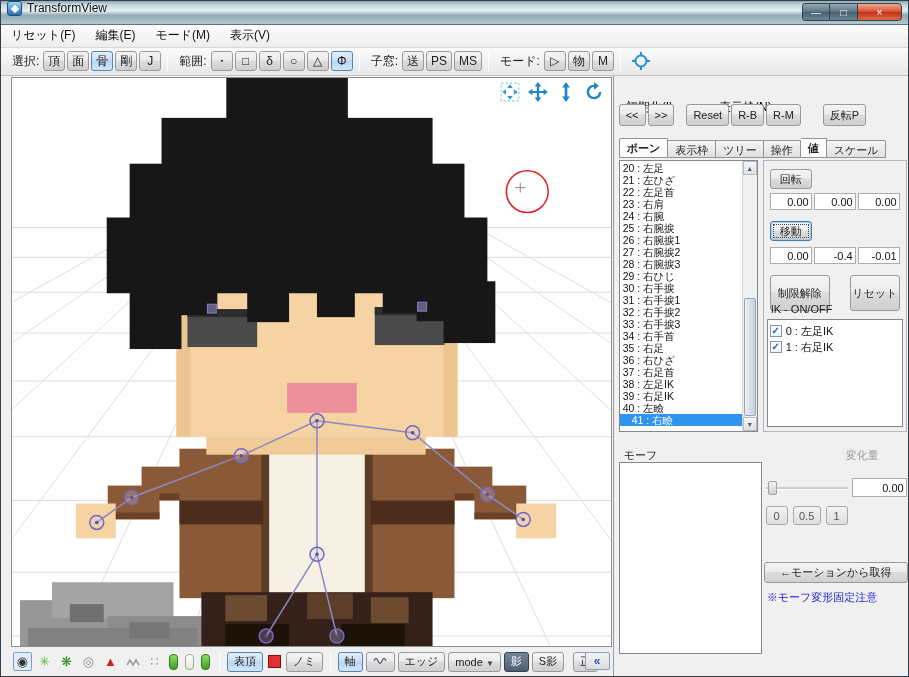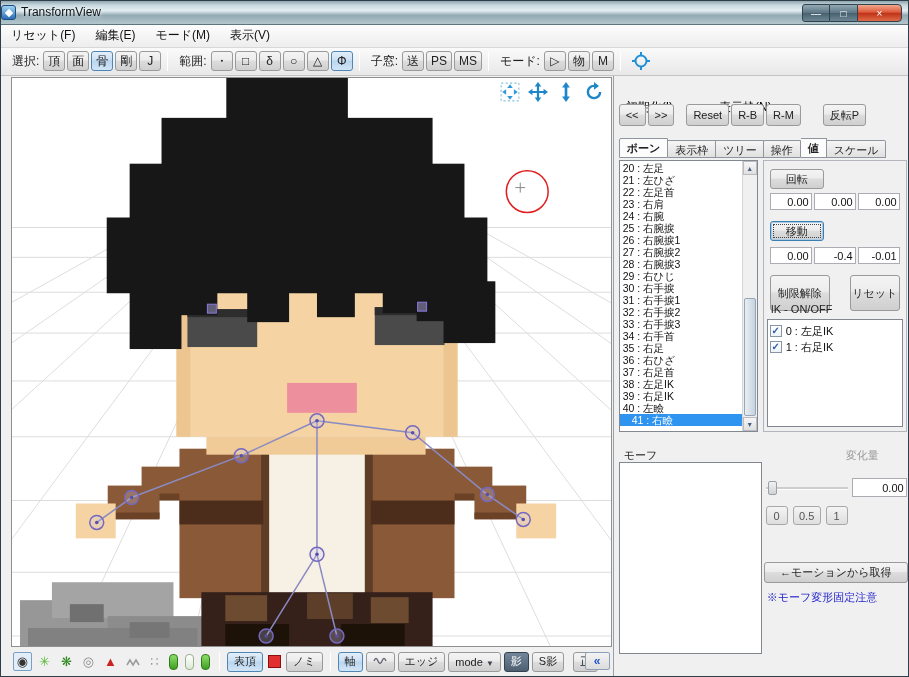--- a/index.html
+++ b/index.html
@@ -1,21 +1,21 @@
 <!DOCTYPE html>
 <html><head>
 <meta charset="utf-8">
 <style>
   * { box-sizing: border-box; margin: 0; padding: 0; }
   html,body { width: 909px; height: 677px; overflow: hidden; }
   body { font-family: "Liberation Sans", sans-serif; font-size: 12px; user-select: none; }
   .window { width: 909px; height: 677px; border: 1px solid #2e3f4a; display: flex; flex-direction: column; background: #f0f0f0; }
 
   
-  .titlebar { height: 24px; display: flex; align-items: center; 
+  .titlebar { height: 24px; display: flex; padding-left: 6px;
     background: linear-gradient(180deg,#8fa5ae 0%,#c7d8de 18%,#e2edf1 42%,#93aab3 62%,#b3c7cd 100%);
     border-bottom: 1px solid #5f747e; }
   .app-icon { width: 15px; height: 15px; margin-right: 5px; border-radius: 3px;
     background: linear-gradient(#9fd4f2,#2a6db5); border: 1px solid #1c4d80; position: relative; }
   .app-icon::after { content:""; position:absolute; left:4px; top:4px; width:6px; height:6px; background:#fff; transform:rotate(45deg); }
   .title-text { font-size: 12px; color: #101418; text-shadow: 0 0 4px #ffffff; }
   .win-controls { margin-left: auto; display: flex; padding: 2px 6px 0 0; }
   .win-btn { height: 18px; display: flex; align-items: center; justify-content: center;
     color: #fff; font-size: 10px; border: 1px solid #30434e;
     background: linear-gradient(#93a9b4,#5e7685 48%,#47626f 52%,#6e8694); }
@@ -86,21 +86,21 @@
   .bone-item.selected { background: #2f94ef; color: #fff; padding-left: 12px; }
   .sbar { width: 15px; background: #f0f0f0; border-left: 1px solid #d5d5d5; display: flex; flex-direction: column; }
   .sb-btn { height: 14px; font-size: 7px; display: flex; align-items: center; justify-content: center; color: #4d6185;
     background: linear-gradient(#f6f6f6,#dfdfdf); border: 1px solid #b8bcc2; }
   .sb-track { flex: 1; position: relative; }
   .sb-thumb { position: absolute; left: 1px; width: 12px; height: 118px; bottom: 1px;
     background: linear-gradient(90deg,#e8eef4,#c6d3de); border: 1px solid #95a6b5; border-radius: 2px; }
 
   .vgroup { position: absolute; top: 84px; left: 149px; width: 144px; height: 272px;
     border: 1px solid #b2b6bc; background: #f0f0f0; }
-  .vg-btn { position: absolute; left: 6px; width: 54px; height: 20px; font-size: 11px; color: #222;
+  .vg-btn { position: absolute; left: 6px; width: 42px; height: 20px; font-size: 11px; color: #222;
     background: linear-gradient(#f4f4f4,#ececec 45%,#dddddd 50%,#cfcfcf); border: 1px solid #9a9a9a; border-radius: 3px; }
   .vg-btn.focused { border-color: #3c7fb1; box-shadow: inset 0 0 0 1px #a9cbe8; outline: 1px dotted #444; outline-offset: -4px; }
   .fieldrow { position: absolute; left: 6px; display: flex; gap: 2px; }
   .numfield { width: 42px; height: 17px; border: 1px solid #abadb3; font-size: 11px; text-align: right;
     padding: 0 2px; font-family: inherit; background: #fff; color: #111; }
   .wide-btn { position: absolute; height: 36px; font-size: 11px; color: #222;
     background: linear-gradient(#f4f4f4,#ececec 45%,#dddddd 50%,#cfcfcf); border: 1px solid #9a9a9a; border-radius: 3px; }
   .ik-label { position: absolute; top: 142px; left: 7px; font-size: 11px; color: #222; }
   .ik-box { position: absolute; top: 158px; left: 3px; width: 136px; height: 108px; background: #fff; border: 1px solid #828790; padding: 3px 2px; }
   .ik-row { display: flex; align-items: center; gap: 4px; height: 16px; font-size: 11px; color: #111; }

